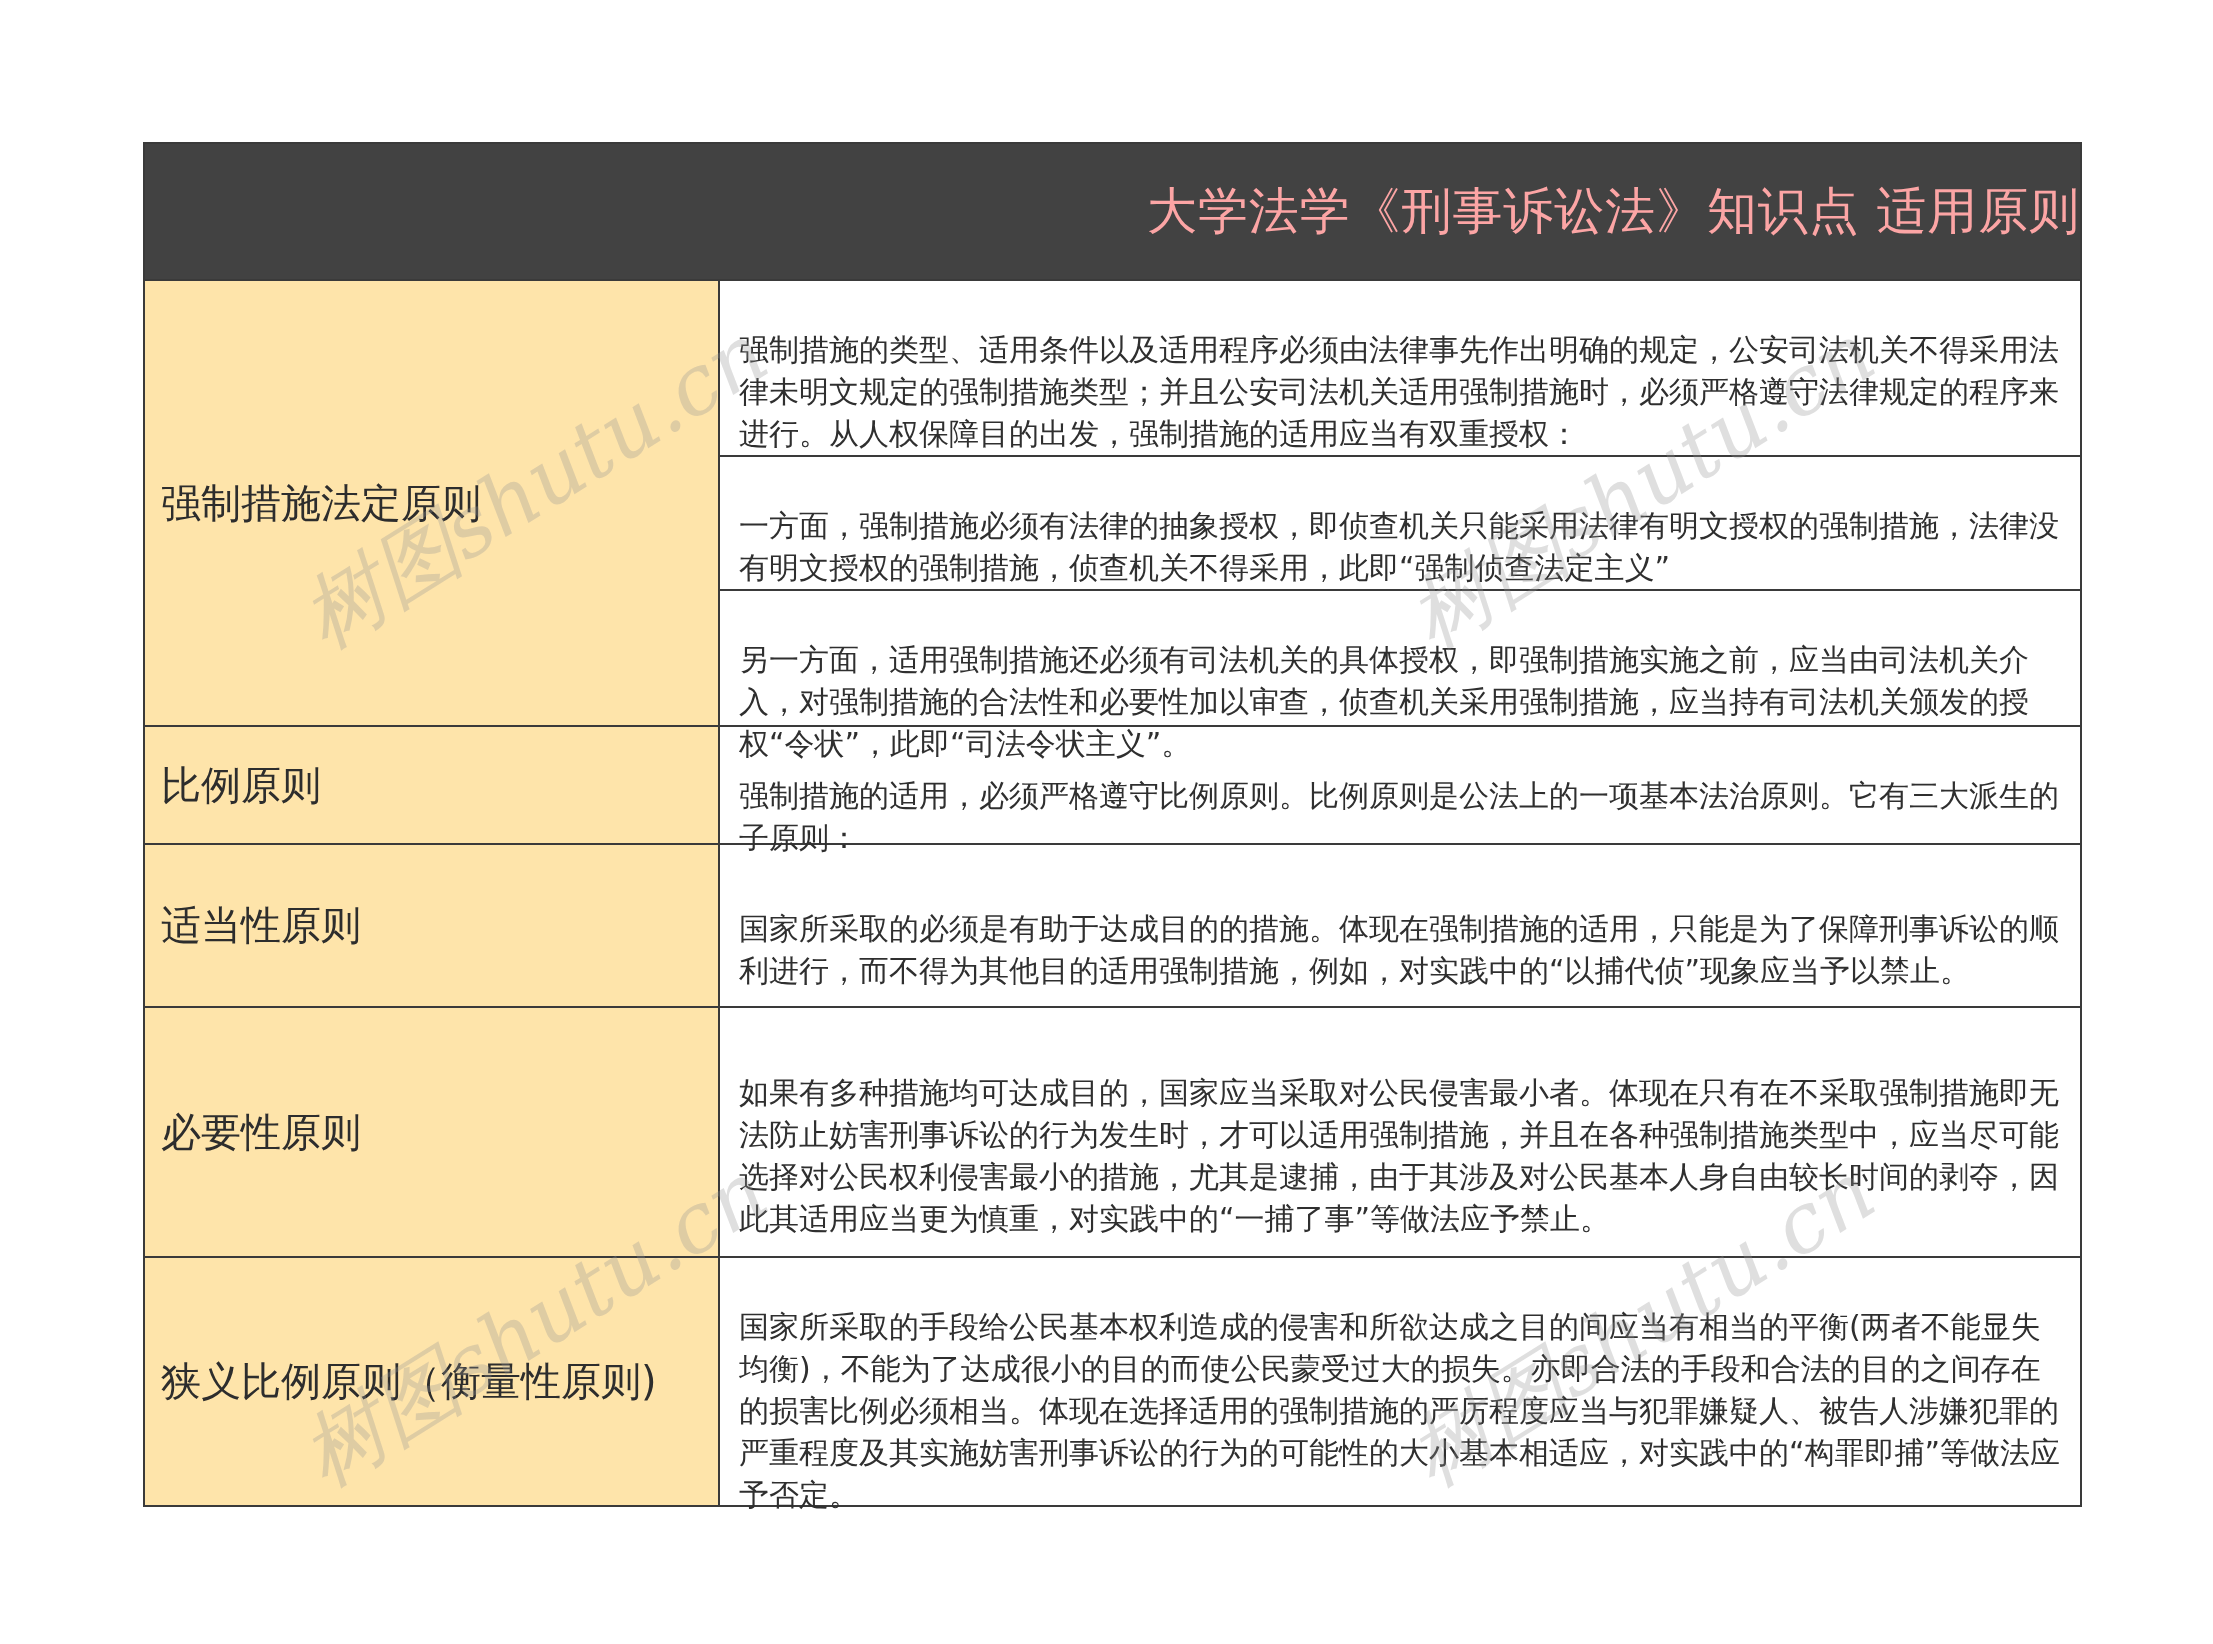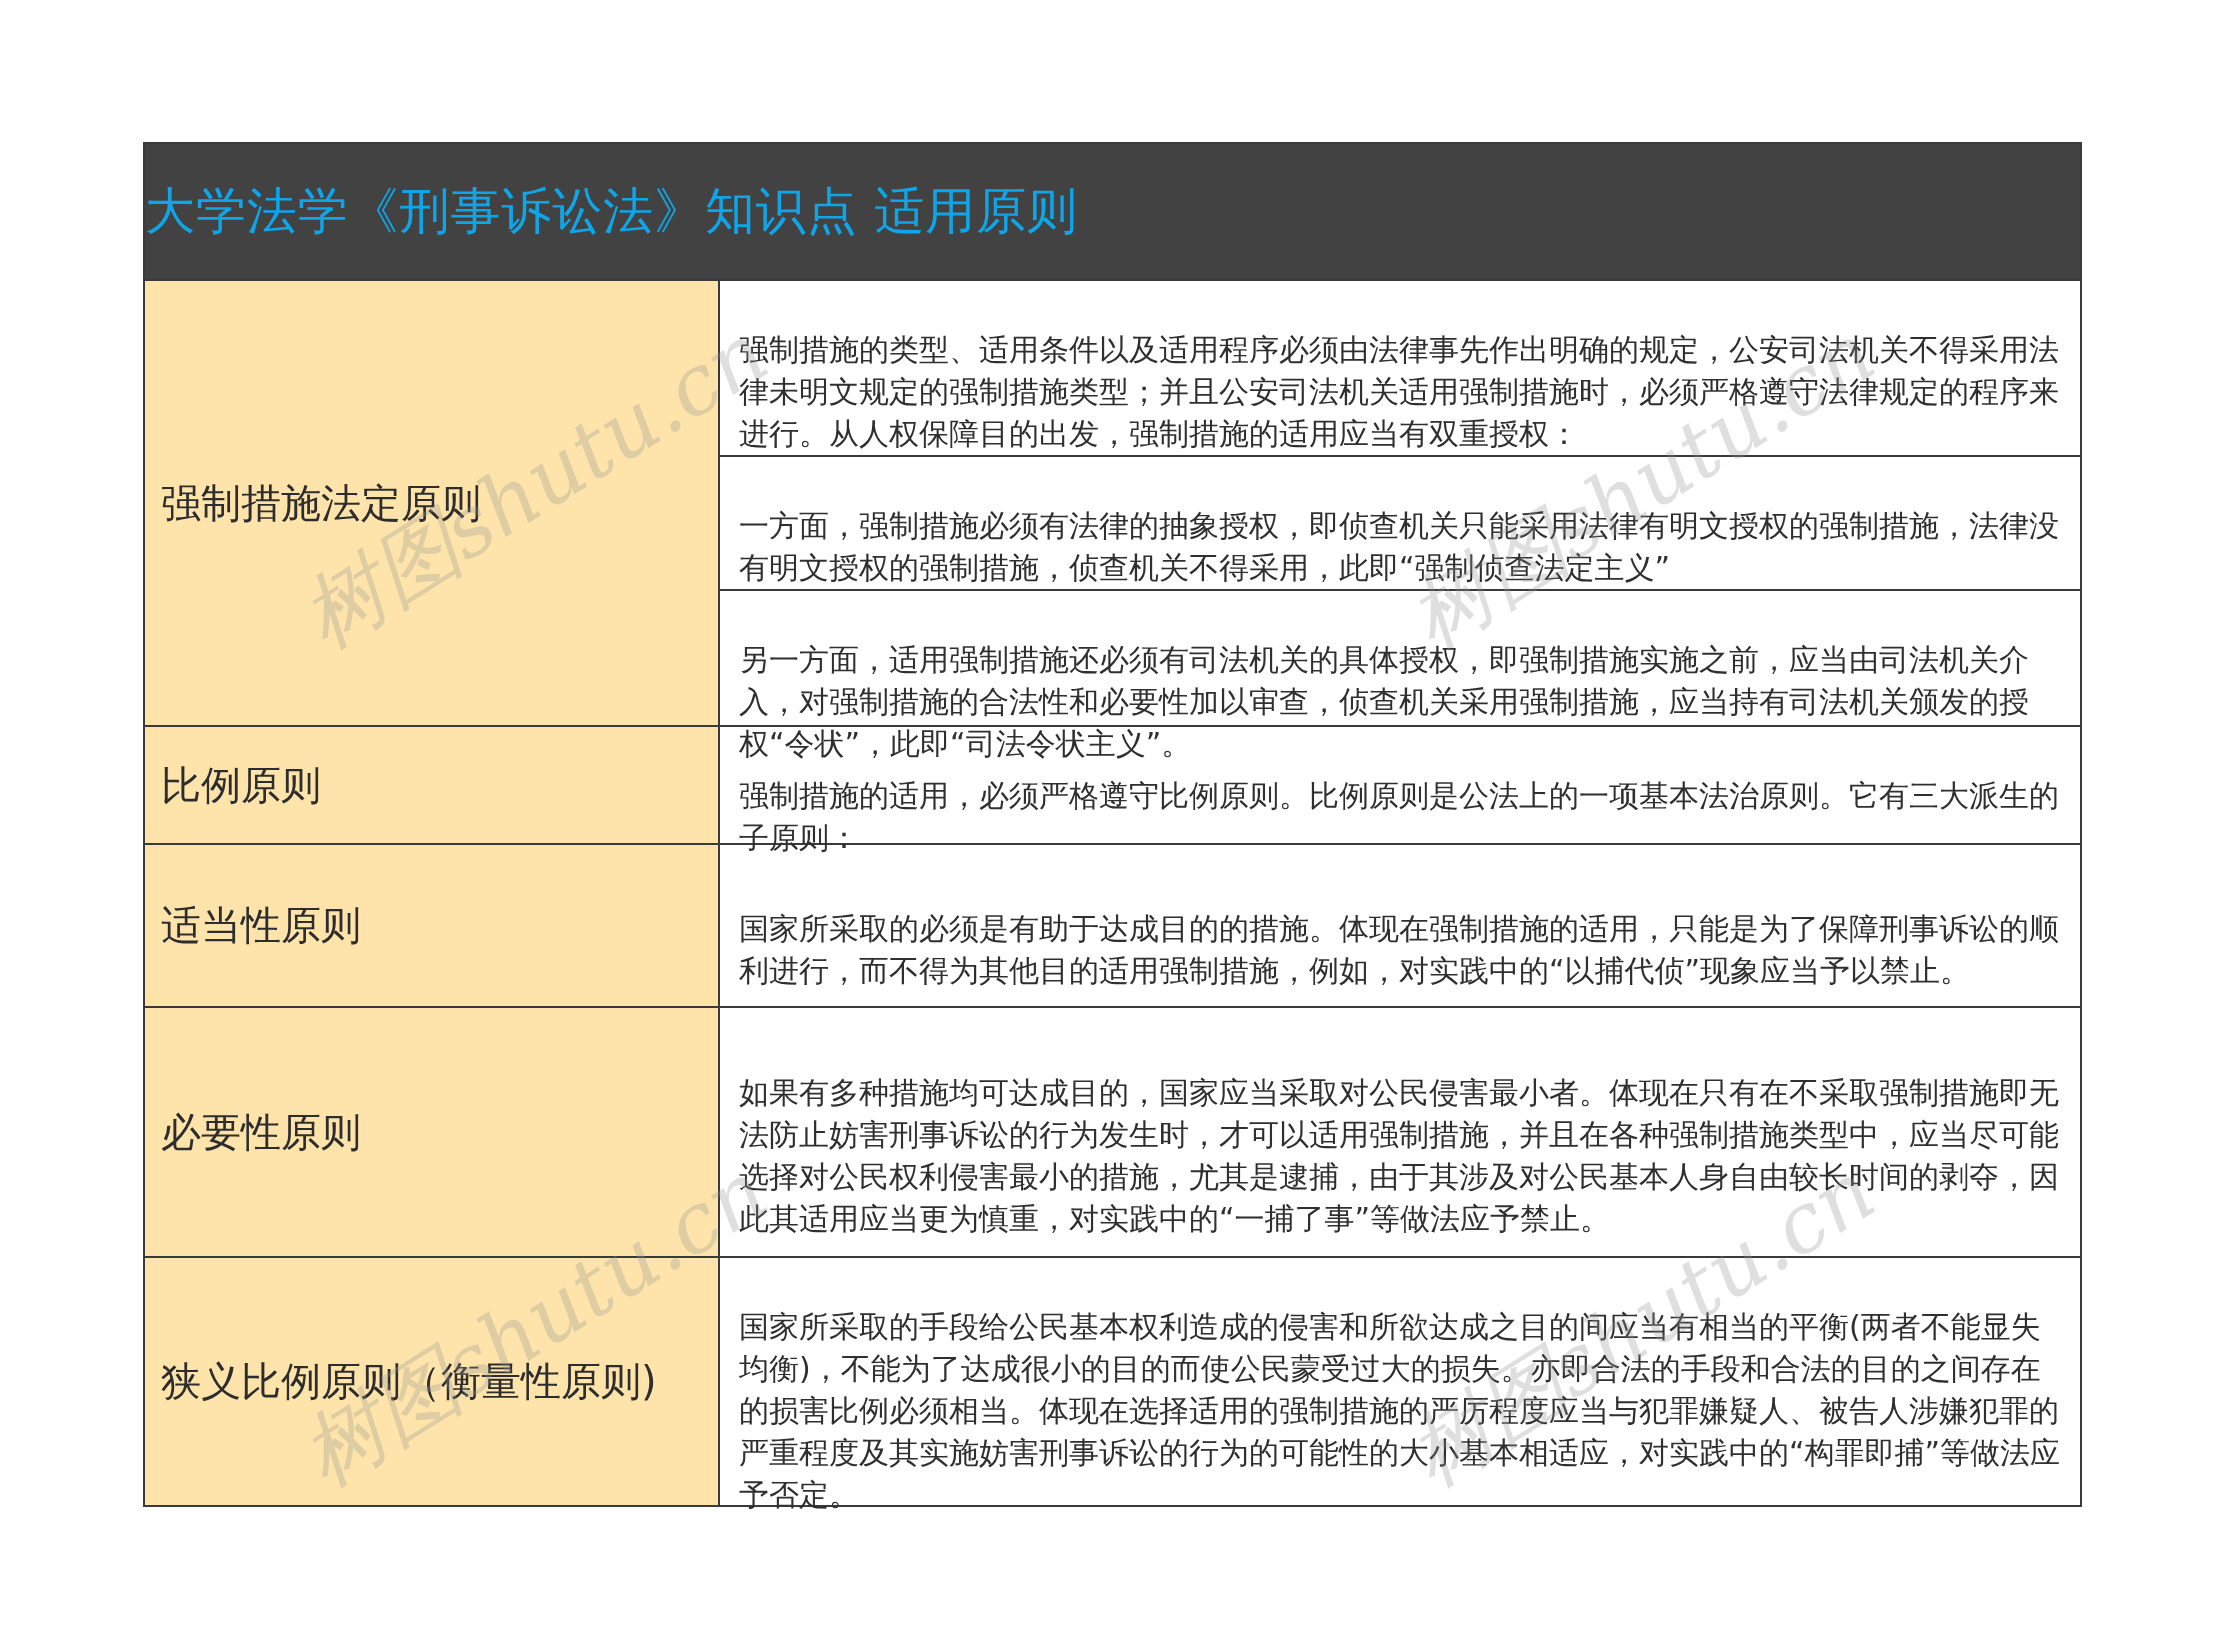--- a/index.html
+++ b/index.html
@@ -5,22 +5,22 @@
   html, body { margin:0; padding:0; }
   body {
     width:2214px; height:1645px; background:#ffffff; position:relative; overflow:hidden;
     font-family:"DejaVu Sans","Liberation Sans",sans-serif; color:#333333;
   }
   .table {
     position:absolute; left:143px; top:142px; width:1939px;
     border:2.6px solid #3a3a3a; box-sizing:border-box; background:#fff;
   }
   .header {
-    height:135px; background:#424242; color:#0ea5e9;
-    display:flex; align-items:center; justify-content:flex-start;
+    height:135px; background:#424242; color:#fca5a5;
+    display:flex; align-items:center; justify-content:flex-end;
     font-size:50px; letter-spacing:0.9px; border-bottom:2.6px solid #3a3a3a;
   }
   .row { display:flex; border-bottom:2.6px solid #3a3a3a; box-sizing:border-box; }
   .row:last-child { border-bottom:none; }
   .label {
     width:575px; flex:0 0 575px; background:#fee4aa; border-right:2.6px solid #3a3a3a;
     display:flex; align-items:center; padding-left:16px; box-sizing:border-box;
     font-size:40px; color:#2d2d2d; white-space:nowrap; overflow:hidden;
   }
   .content { flex:1; display:flex; flex-direction:column; }

